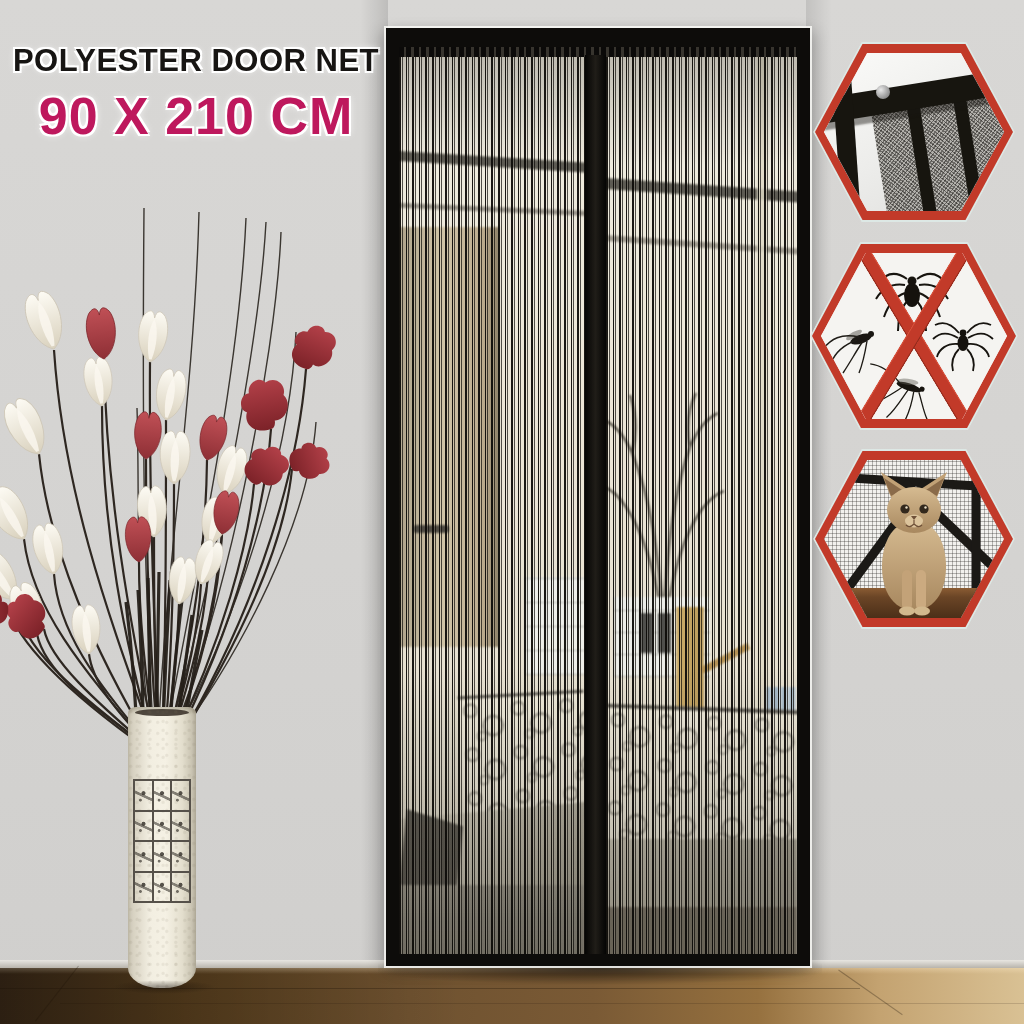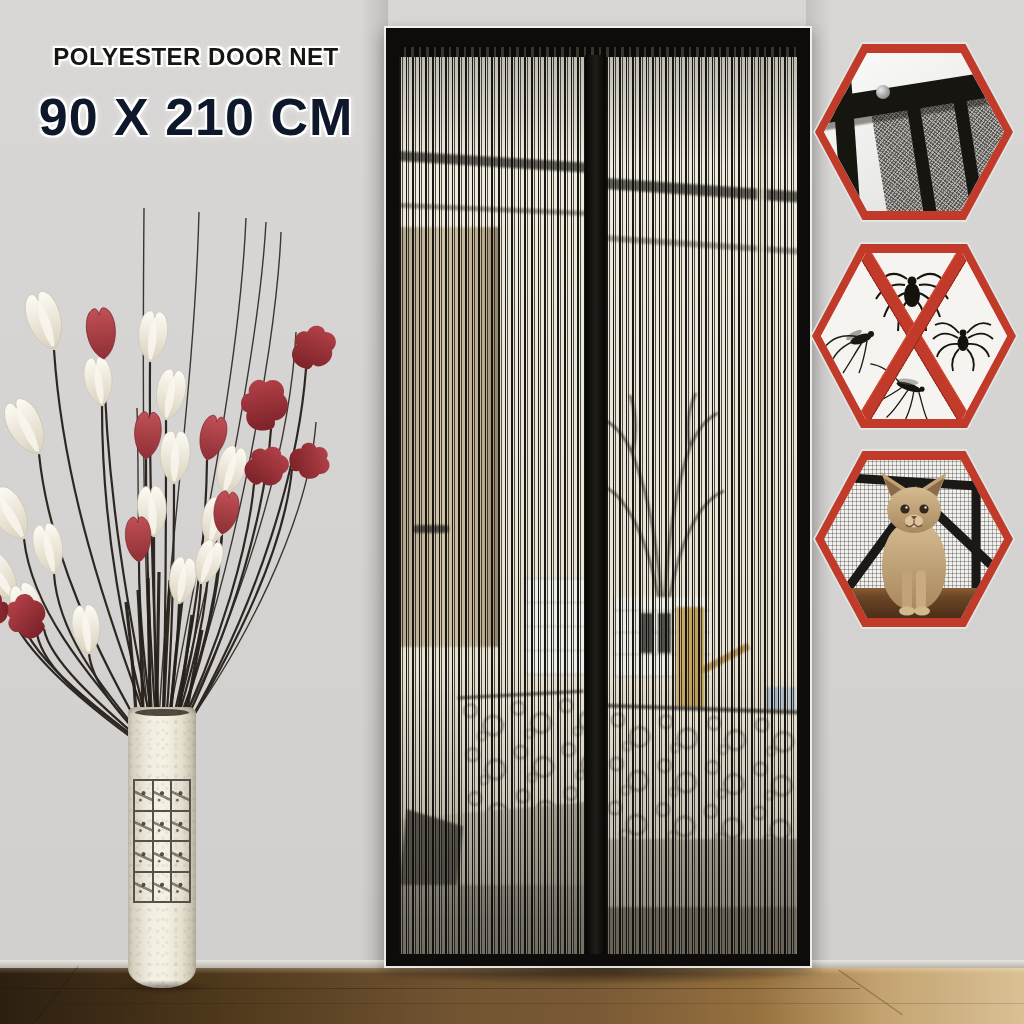--- a/index.html
+++ b/index.html
@@ -23,23 +23,23 @@
         background:linear-gradient(90deg,rgba(0,0,0,.35),rgba(0,0,0,0));}
   .seam{position:absolute;background:rgba(25,15,5,.30);}
   .seam.h1{left:0;top:988px;width:860px;height:1px;}
   .seam.h2{left:60px;top:1003px;width:964px;height:1px;opacity:.5;}
   .seam.d1{left:78px;top:966px;width:1px;height:70px;transform:rotate(38deg);transform-origin:top;}
   .seam.d2{left:838px;top:970px;width:1px;height:78px;transform:rotate(-55deg);transform-origin:top;}
   .door-shadow{position:absolute;left:378px;top:962px;width:444px;height:22px;
         background:radial-gradient(ellipse at 50% 30%,rgba(0,0,0,.55),rgba(0,0,0,0) 75%);}
   
   .title-block{position:absolute;left:0;top:44px;width:392px;text-align:center;}
-  .title-line1{font-size:24px;font-weight:bold;letter-spacing:.5px;color:#171513;line-height:1.1;
+  .title-line1{font-size:31px;font-weight:bold;letter-spacing:.5px;color:#171513;line-height:1.1;
         text-shadow:2px 2px 0 #fff,-2px -2px 0 #fff,2px -2px 0 #fff,-2px 2px 0 #fff,0 0 7px #fff;}
-  .title-line2{margin-top:21px;font-size:52px;font-weight:bold;letter-spacing:1px;color:#0f172a;line-height:1;
+  .title-line2{margin-top:12px;font-size:52px;font-weight:bold;letter-spacing:1px;color:#be185d;line-height:1;
         text-shadow:2px 2px 0 #fff,-2px -2px 0 #fff,2px -2px 0 #fff,-2px 2px 0 #fff,0 0 8px #fff;}
   
   .door{position:absolute;left:386px;top:28px;width:424px;height:938px;background:#0d0c0a;
         box-shadow:0 0 0 2px rgba(250,250,247,.85), -6px 4px 14px rgba(0,0,0,.18), 6px 4px 14px rgba(0,0,0,.18);}
   .velcro{position:absolute;left:13px;right:13px;top:19px;height:10px;
         background:repeating-linear-gradient(90deg,#0b0a09 0 5px,#37342e 5px 7.5px);}
   .magnet-strip{position:absolute;left:199px;top:27px;width:21px;bottom:12px;
         background:linear-gradient(90deg,#050504,#201d18 50%,#050504);}
   .panel{position:absolute;top:29px;bottom:12px;overflow:hidden;background:#e9e4d4;}
   .panel.lp{left:13px;width:186px;}

